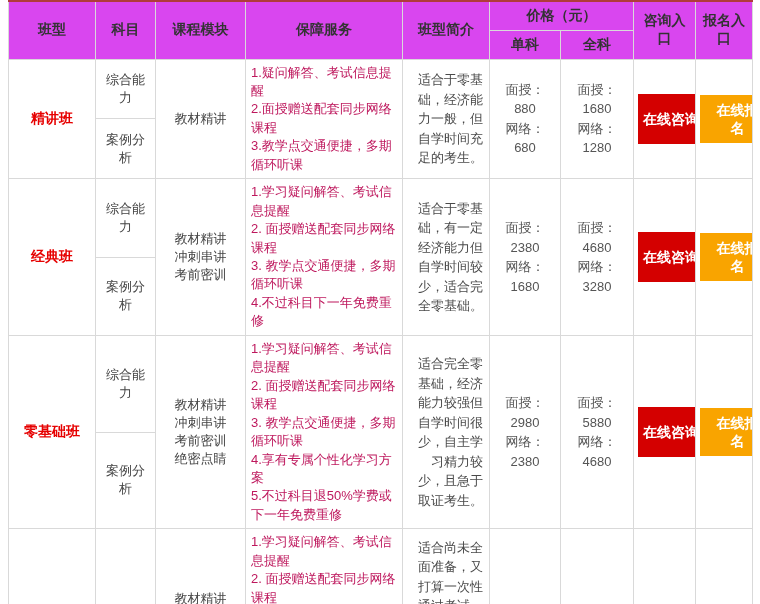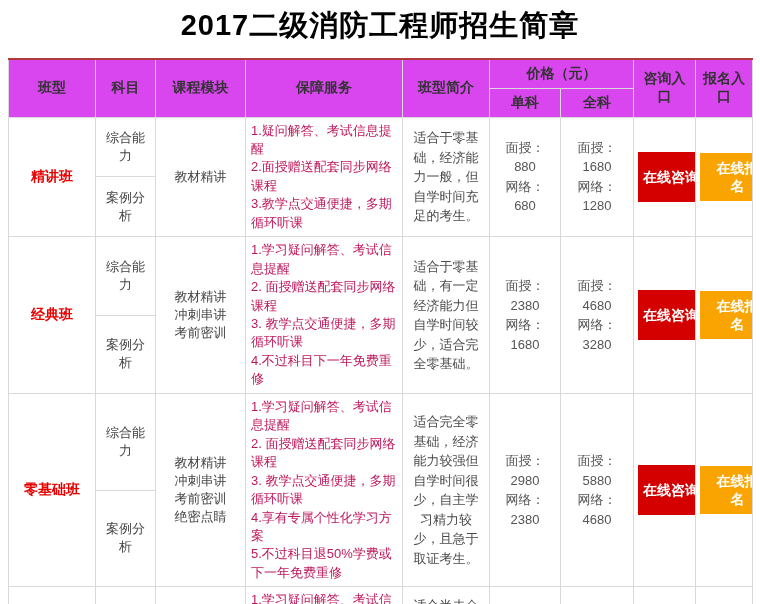--- a/index.html
+++ b/index.html
@@ -56,20 +56,21 @@
     text-align: left;
     white-space: pre-line;
     color: #be185d;
     line-height: 1.42;
     padding: 4px 5px;
   }
   td.intro {
     color: #4a4a4a;
     line-height: 1.5;
     padding: 3px 6px;
+    text-align: right;
   }
   td.price { color: #555; line-height: 1.5; }
   .btn {
     display: inline-block;
     color: #fff;
     font-weight: bold;
     font-size: 14px;
     text-decoration: none;
     cursor: pointer;
     line-height: 1.3;
@@ -83,21 +84,20 @@
     background: #f9a400;
     width: 75px;
     padding: 6px 12px;
     word-break: break-all;
   }
 </style>
 </head>
 <body>
 
 <div class="page">
-  <h1 class="page-title">2017二级消防工程师招生简章</h1>
 
   <table class="course-table">
     <colgroup>
       <col style="width:87px">
         <col style="width:60px">
         <col style="width:90px">
       <col style="width:157px">
         <col style="width:87px">
         <col style="width:71px">
       <col style="width:73px">

